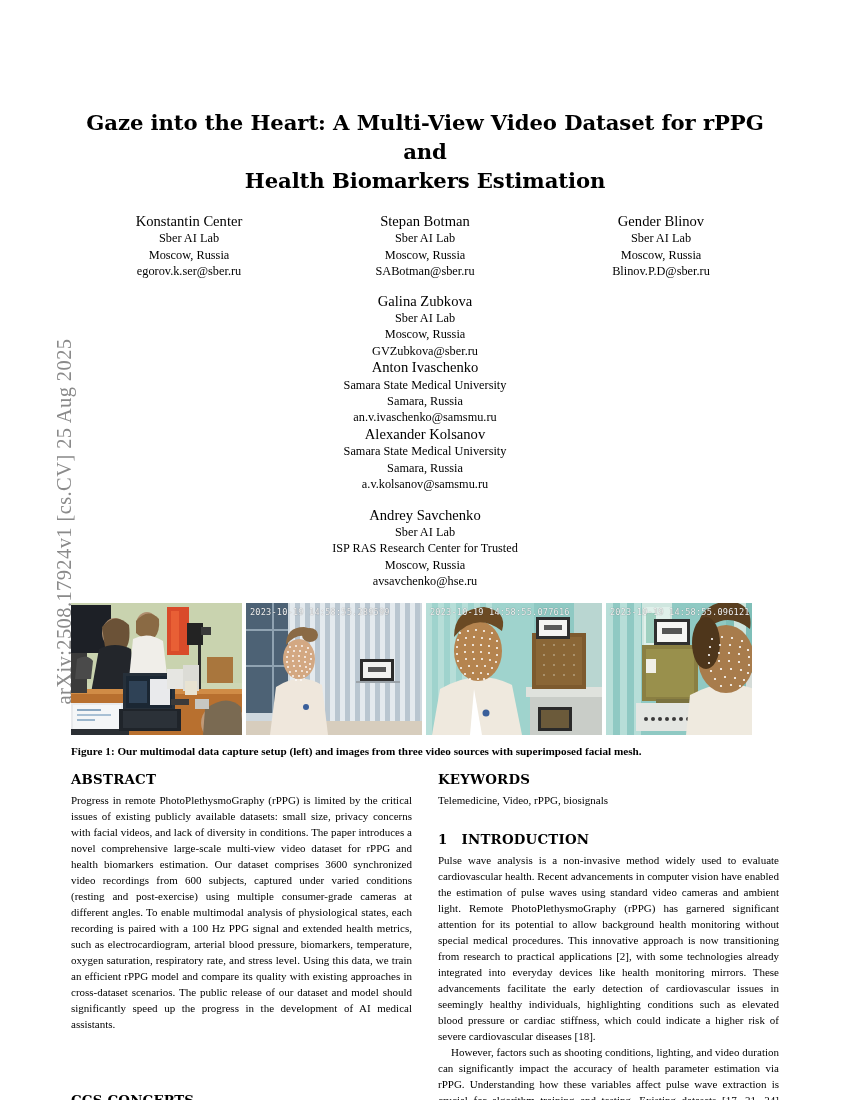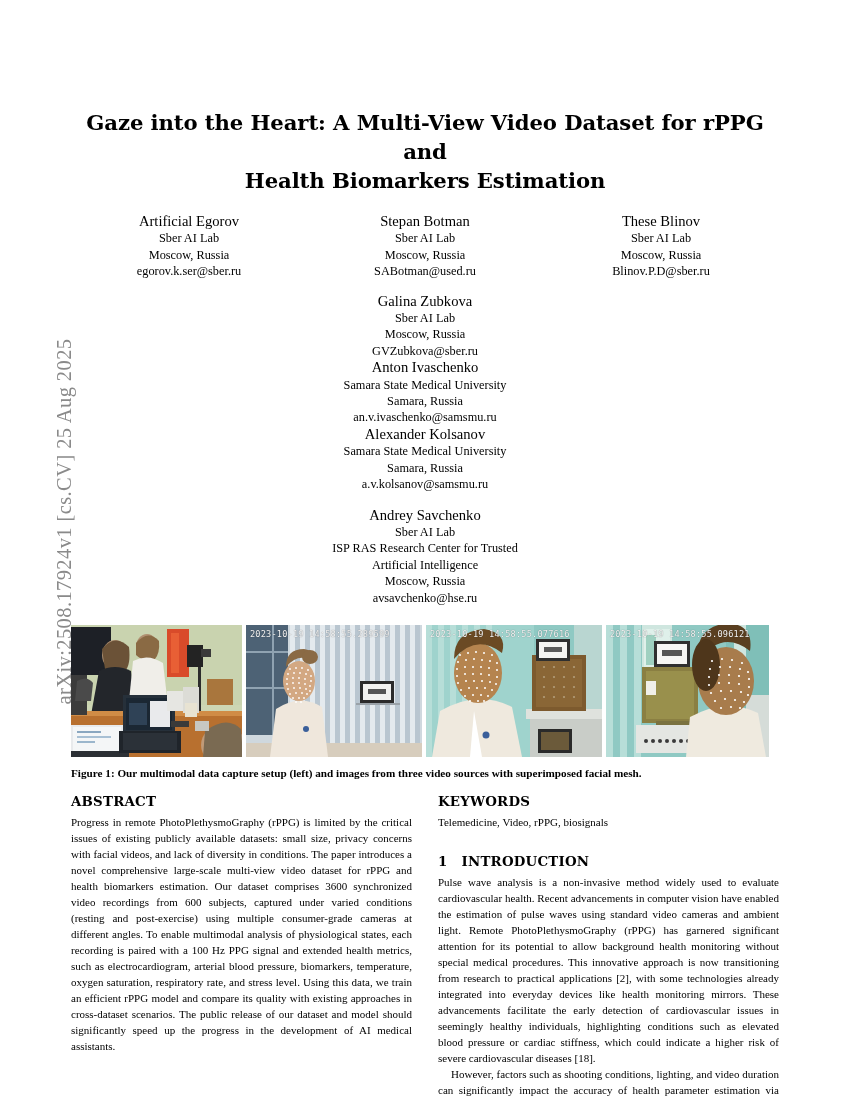--- a/index.html
+++ b/index.html
@@ -72,34 +72,34 @@
   }
   .author-solo {
     width: 100%;
     text-align: center;
     margin-top: 14px;
     line-height: 16.4px;
   }
 
   
   .figure {
-    margin-top: 19px;
+    margin-top: 13px;
     display: flex;
     gap: 4px;
     height: 132px;
   }
   .fig-img {
     position: relative;
     overflow: hidden;
     background: #cfcfcf;
   }
   .fig-img.f1 { width: 171px; }
   .fig-img.f2 { width: 176px; }
   .fig-img.f3 { width: 176px; }
-  .fig-img.f4 { width: 163px; }
+  .fig-img.f4 { width: 146px; }
 
   .ts {
     position: absolute;
     top: 4px;
     left: 4px;
     z-index: 9;
     font-family: "DejaVu Sans Mono", monospace;
     font-size: 8.6px;
     color: #f4f4f4;
     letter-spacing: 0.2px;
@@ -153,33 +153,33 @@
 
 <div class="page">
 
   <div class="title">
     <span>Gaze into the Heart: A Multi-View Video Dataset for rPPG and</span><br>
     <span>Health Biomarkers Estimation</span>
   </div>
 
   <div class="author-row row1">
     <div class="author-cell">
-      <div class="author-name">Artificial Egorov</div>
+      <div class="author-name">Konstantin Center</div>
       <div class="author-line">Sber AI Lab</div>
       <div class="author-line">Moscow, Russia</div>
       <div class="author-line">egorov.k.ser@sber.ru</div>
     </div>
     <div class="author-cell">
       <div class="author-name">Stepan Botman</div>
       <div class="author-line">Sber AI Lab</div>
       <div class="author-line">Moscow, Russia</div>
-      <div class="author-line">SABotman@used.ru</div>
+      <div class="author-line">SABotman@sber.ru</div>
     </div>
     <div class="author-cell">
-      <div class="author-name">These Blinov</div>
+      <div class="author-name">Gender Blinov</div>
       <div class="author-line">Sber AI Lab</div>
       <div class="author-line">Moscow, Russia</div>
       <div class="author-line">Blinov.P.D@sber.ru</div>
     </div>
   </div>
 
   <div class="author-row row2">
     <div class="author-cell">
       <div class="author-name">Galina Zubkova</div>
       <div class="author-line">Sber AI Lab</div>
@@ -197,21 +197,20 @@
       <div class="author-line">Samara State Medical University</div>
       <div class="author-line">Samara, Russia</div>
       <div class="author-line">a.v.kolsanov@samsmu.ru</div>
     </div>
   </div>
 
   <div class="author-solo">
     <div class="author-name">Andrey Savchenko</div>
     <div class="author-line">Sber AI Lab</div>
     <div class="author-line">ISP RAS Research Center for Trusted</div>
-    <div class="author-line">Artificial Intelligence</div>
     <div class="author-line">Moscow, Russia</div>
     <div class="author-line">avsavchenko@hse.ru</div>
   </div>
 
   <div class="figure">
 
     <div class="fig-img f1">
       <svg width="171" height="132" viewBox="0 0 171 132" preserveAspectRatio="none">
         <rect x="0" y="0" width="171" height="132" fill="#cdd6b4"></rect>
         <rect x="0" y="0" width="171" height="80" fill="#c9d3af"></rect>

